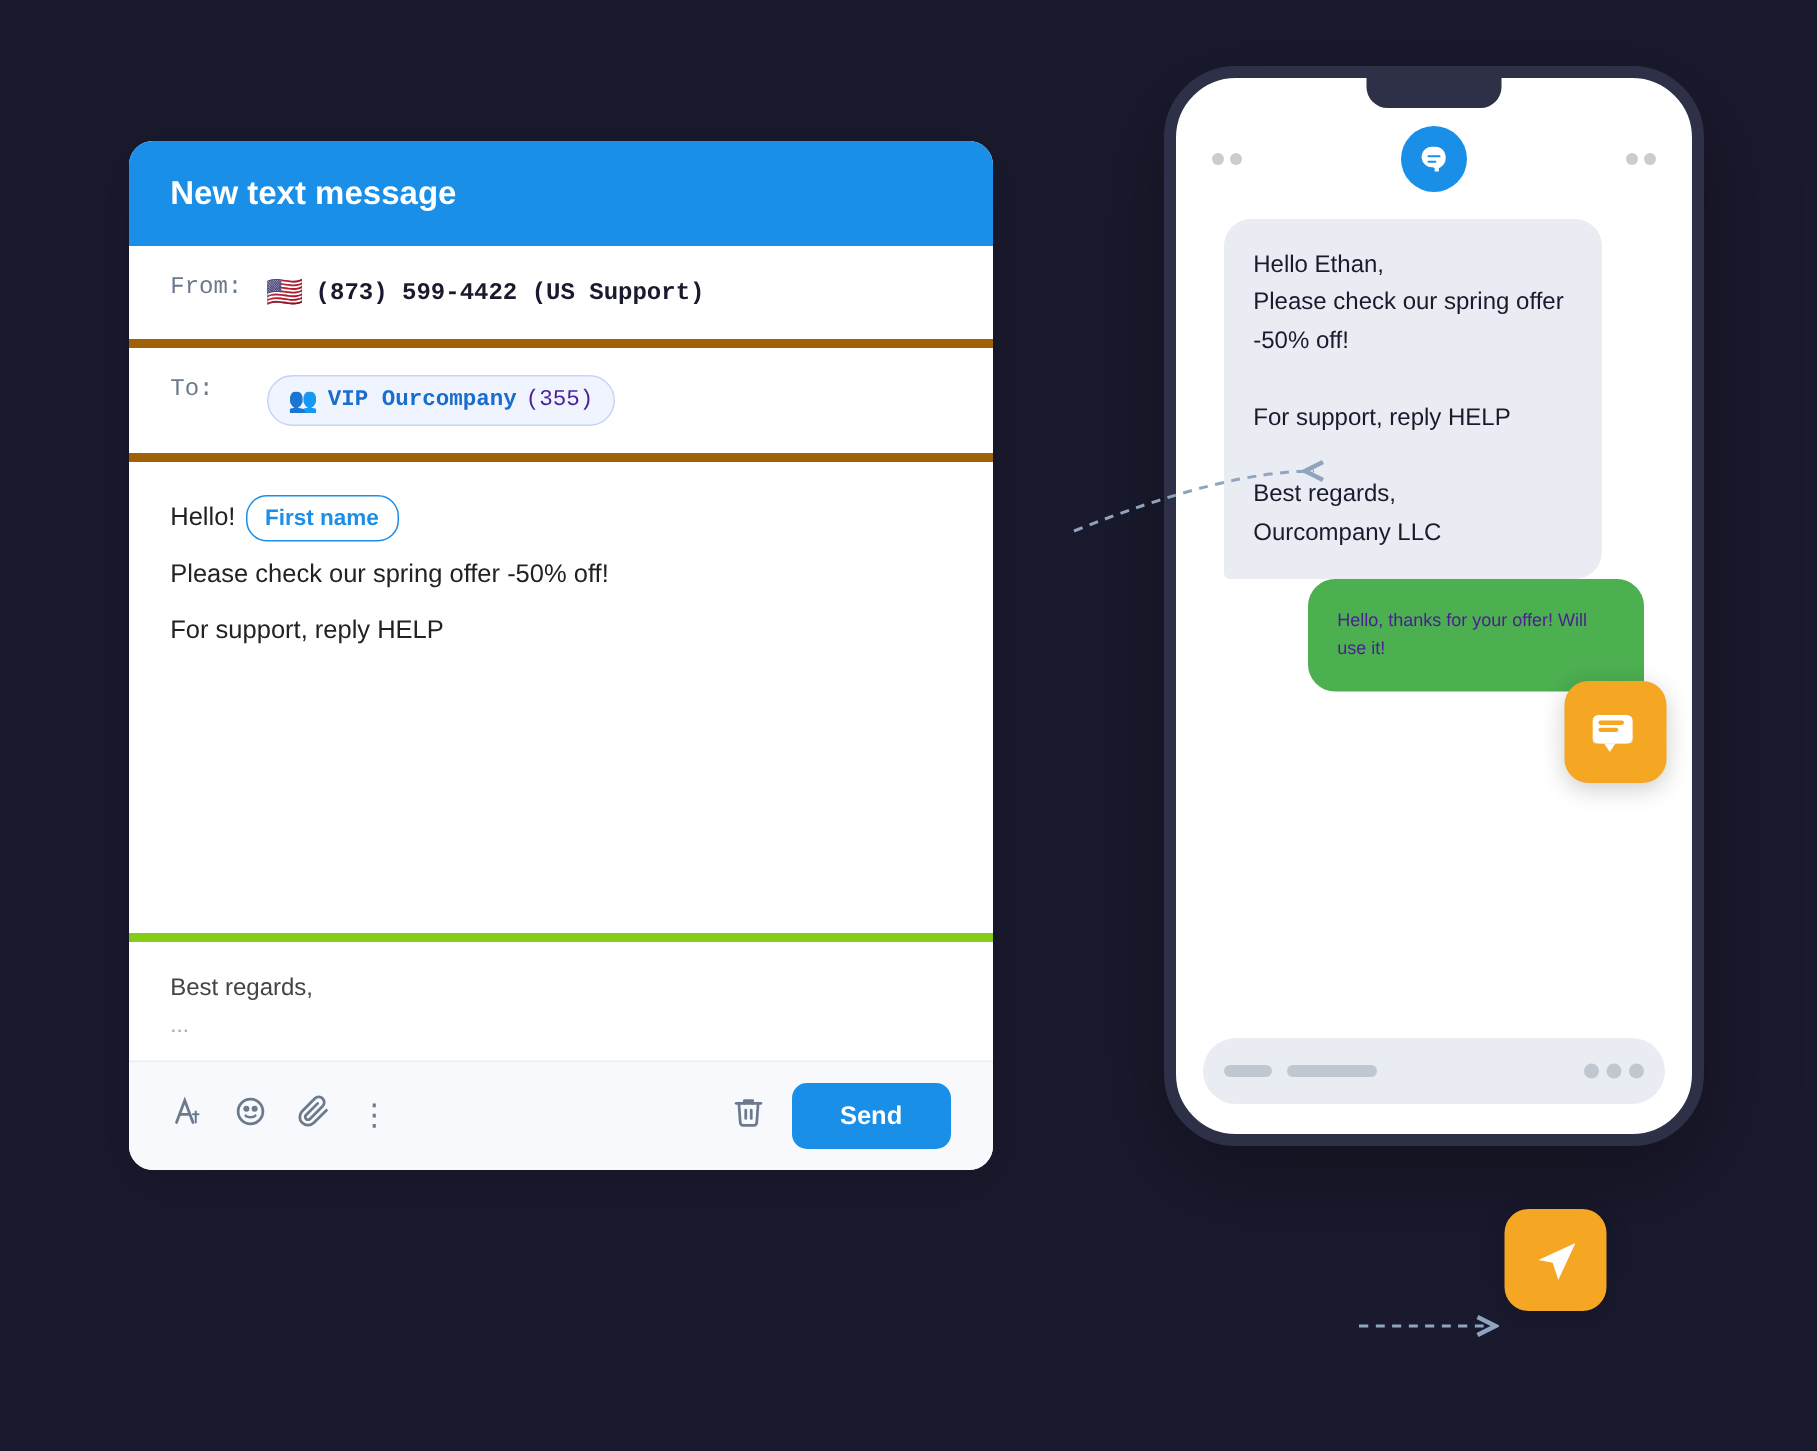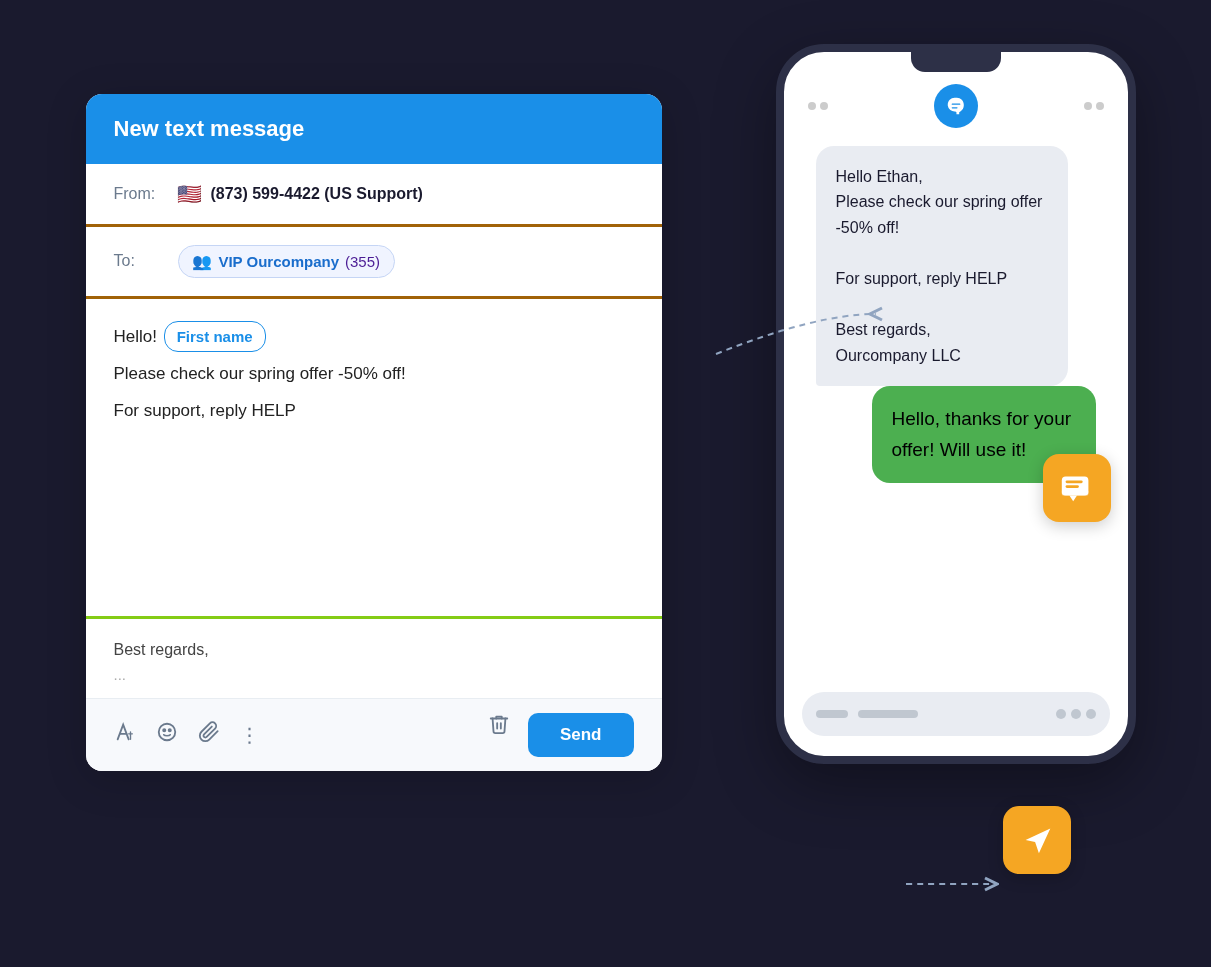--- a/index.html
+++ b/index.html
@@ -44,23 +44,23 @@
       font-size: 22px;
       font-weight: 700;
     }
 
     .compose-body {
       padding: 0;
     }
 
     .compose-row {
       display: flex;
-      align-items: center;
       padding: 18px 28px;
-      border-bottom: 3px solid #a16207;
+      border-bottom: 6px solid #a16207;
+      font-family: Liberation Mono, monospace;
     }
 
     .compose-label {
       color: #6b7a8d;
       font-size: 16px;
       font-weight: 500;
       margin-right: 14px;
       min-width: 50px;
     }
 
@@ -95,21 +95,21 @@
     }
 
     .to-chip .count {
       color: #4c1d95;
       font-weight: 500;
     }
 
     .message-area {
       padding: 22px 28px;
       min-height: 320px;
-      border-bottom: 3px solid #84cc16;
+      border-bottom: 6px solid #84cc16;
     }
 
     .message-line {
       font-size: 17px;
       color: #222;
       line-height: 1.7;
     }
 
     .first-name-chip {
       display: inline-block;
@@ -164,21 +164,21 @@
     .toolbar-icon svg {
       width: 22px;
       height: 22px;
       fill: none;
       stroke: #6b7a8d;
       stroke-width: 2;
     }
 
     .toolbar-right {
       display: flex;
-      align-items: flex-start;
+      align-items: center;
       gap: 18px;
     }
 
     .delete-icon {
       color: #6b7a8d;
       font-size: 20px;
       cursor: pointer;
     }
 
     .send-btn {
@@ -280,22 +280,22 @@
 
     .bubble-sent {
       background: #4caf50;
       border-radius: 18px 18px 4px 18px;
       padding: 18px 20px;
       max-width: 80%;
       align-self: flex-end;
     }
 
     .bubble-sent p {
-      color: #000000;
-      font-size: 19px;
+      color: #4c1d95;
+      font-size: 12px;
       line-height: 1.6;
     }
 
     .phone-input-bar {
       position: absolute;
       bottom: 20px;
       left: 18px;
       right: 18px;
       background: #e9ecf2;
       border-radius: 24px;

